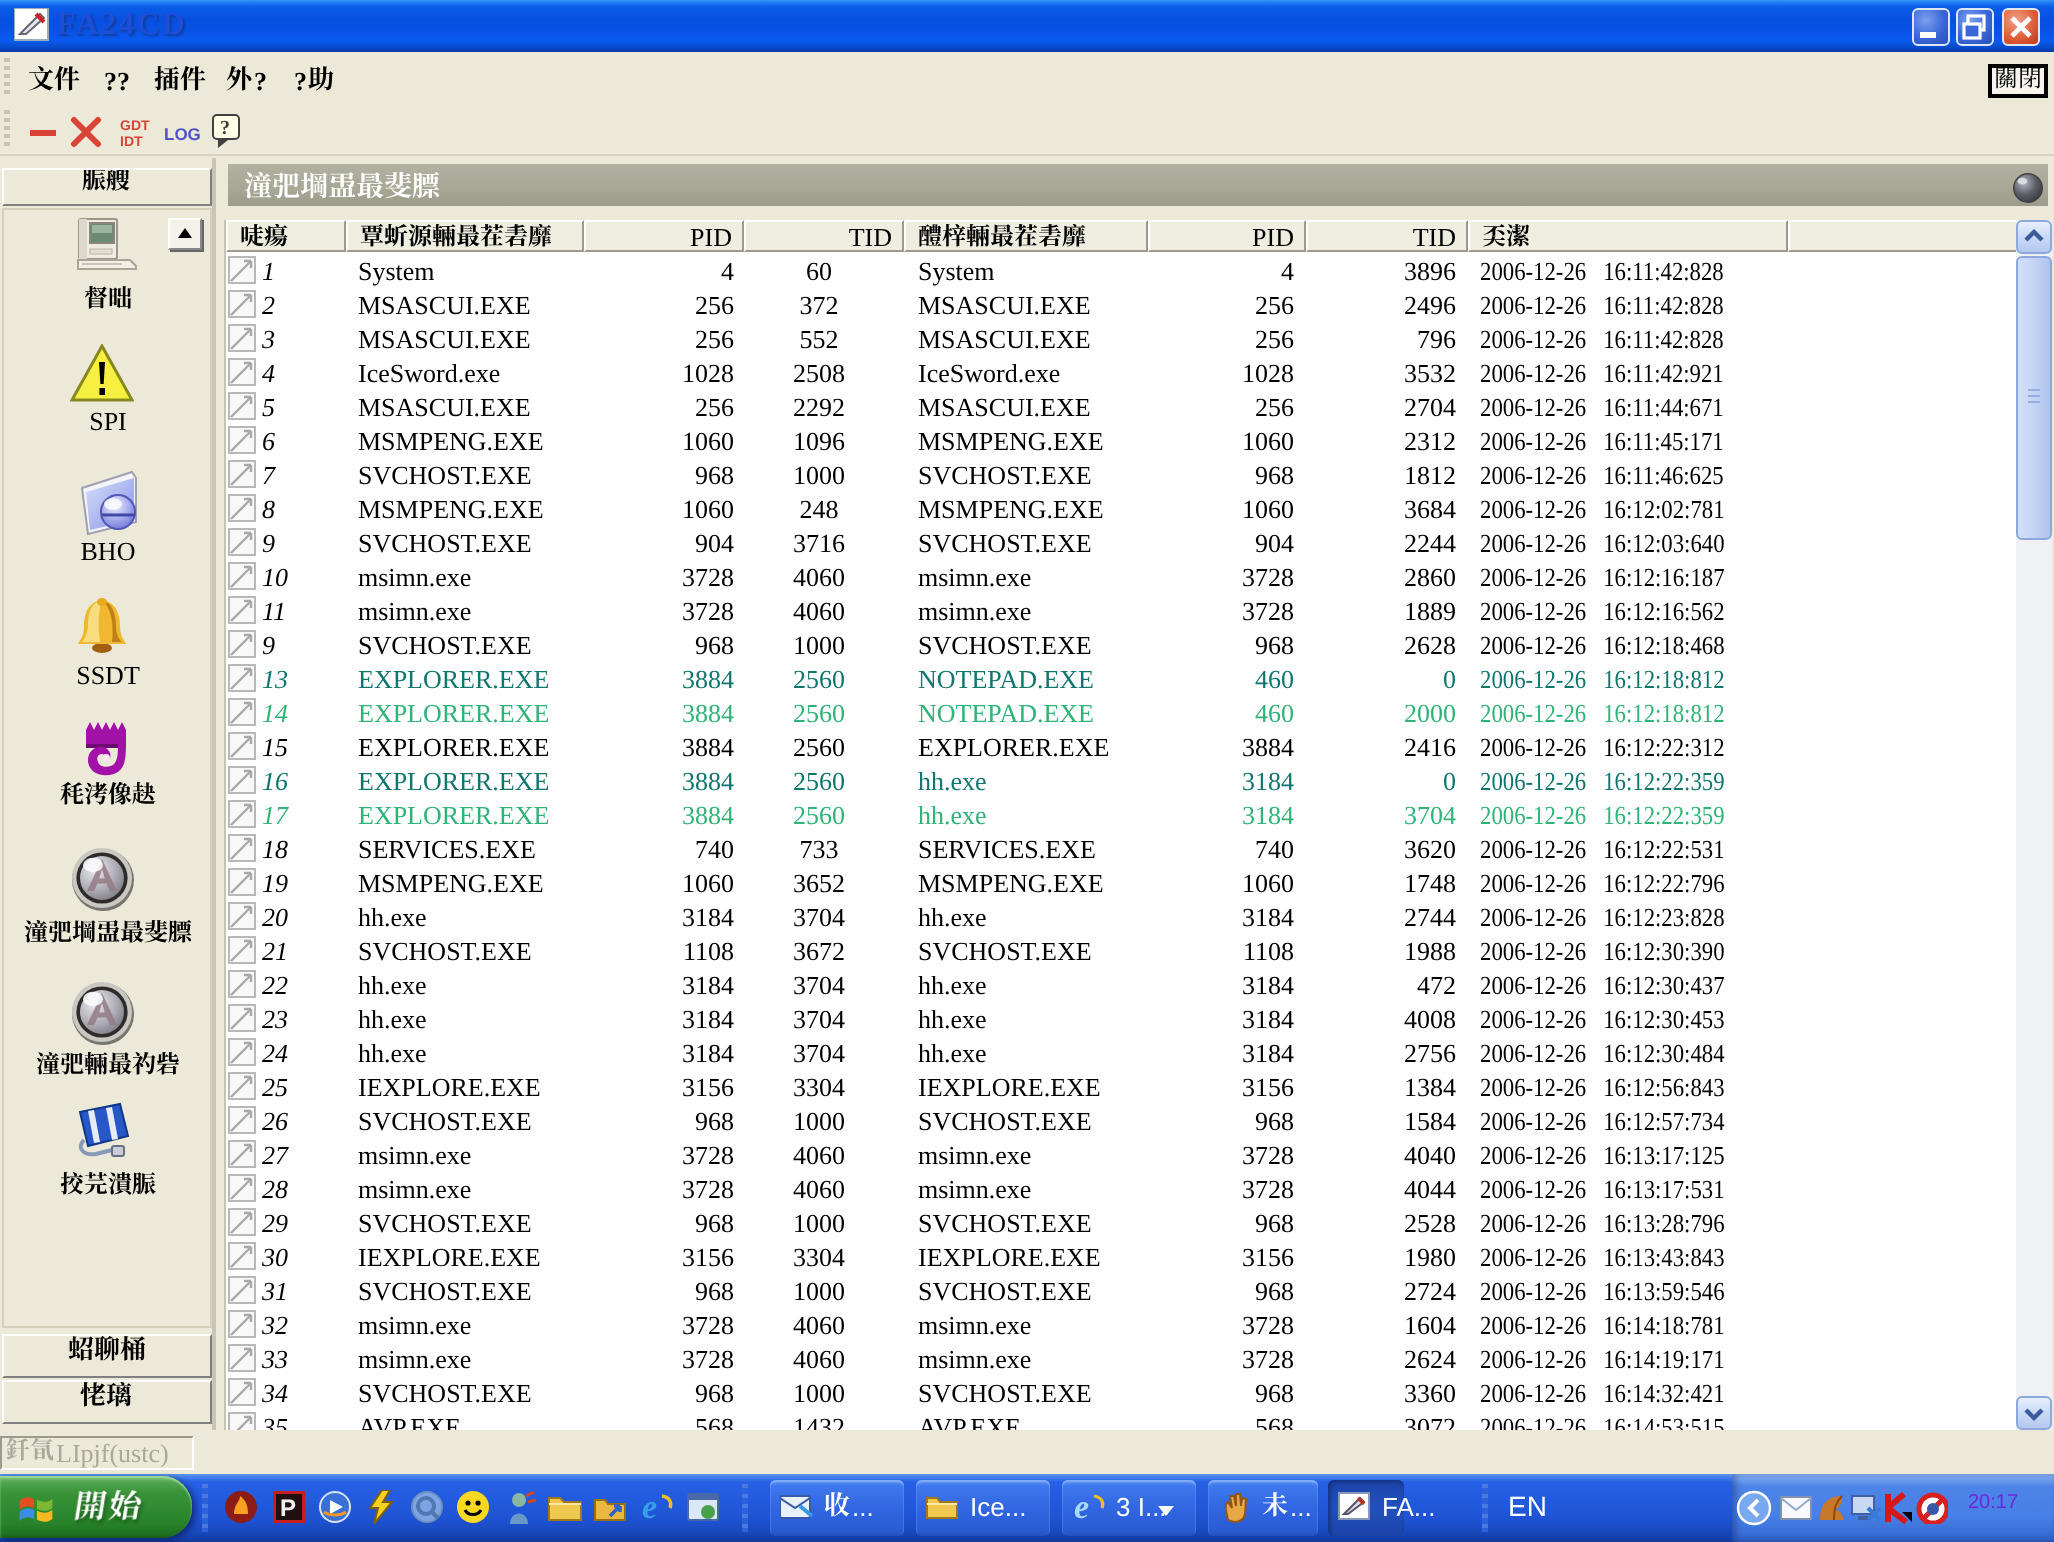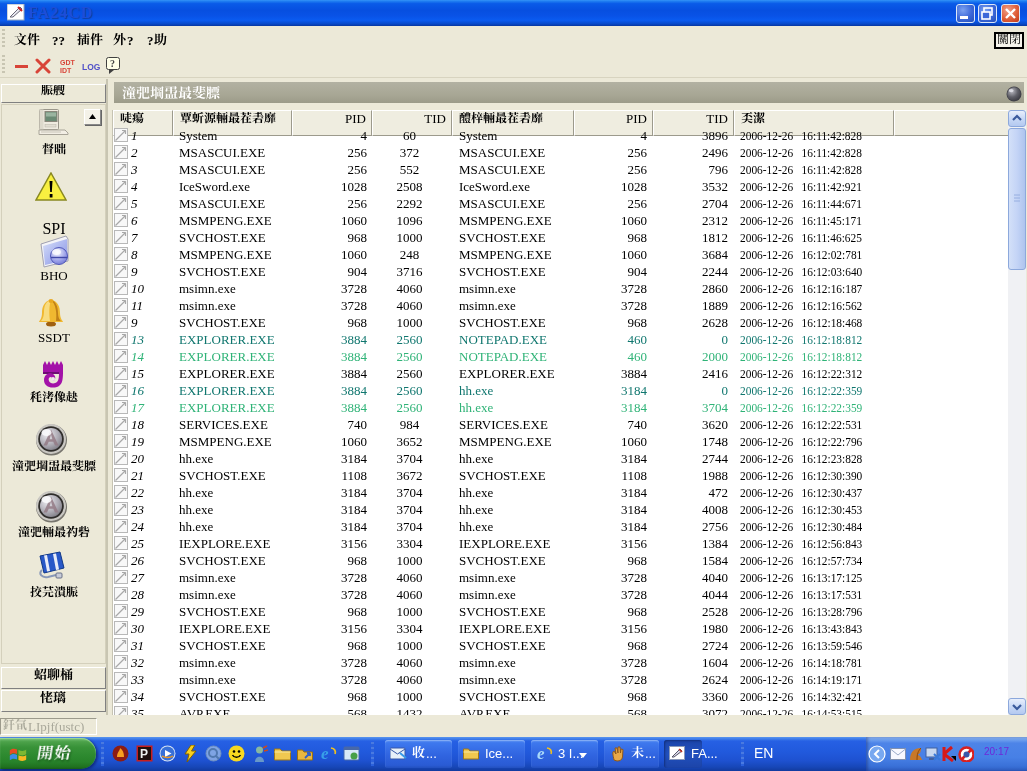--- a/index.html
+++ b/index.html
@@ -15,21 +15,21 @@
 .mi{top:33px;font-size:13px;color:#000;font-family:"Liberation Serif",serif}
 #closebox{left:994px;top:32px;width:30px;height:17px;border:2px solid #000;background:#F6F4EC;text-align:center;line-height:12px}
 #toolbar{left:0;top:52px;width:1027px;height:26px;background:#ECE9D8;border-bottom:1px solid #D8D4C0}
 #sidebar{left:0;top:79px;width:108px;height:636px;background:#ECE9D8;border-right:2px solid #C8C5B2}
 #sidehdr{left:1px;top:84px;width:105px;height:19px;background:#ECE9D8;border:1px solid #fff;border-right-color:#808080;border-bottom-color:#808080;text-align:center}
 .sideitems{left:1px;top:104px;width:105px;height:560px;border:1px solid #D4D0BC;background:#ECE9D8}
 .slab{width:108px;text-align:center;left:0}
 .sbtn{left:1px;width:105px;height:22px;background:#ECE9D8;border:1px solid #fff;border-right-color:#808080;border-bottom-color:#808080;text-align:center}
 #panetitle{left:114px;top:82px;width:910px;height:21px;background:linear-gradient(180deg,#B2B1A2 0%,#A8A795 60%,#9C9B89 100%)}
 #tbl{left:112px;top:110px;width:896px;height:605px;background:#fff;overflow:hidden;border-left:1px solid #C6C3B2}
-.hcell{top:0;height:26px;background:#EFEDE0;border:1px solid #fff;border-right:1px solid #9C9A8C;border-bottom:1px solid #9C9A8C;}
+.hcell{top:0;height:16px;background:#EFEDE0;border:1px solid #fff;border-right:1px solid #9C9A8C;border-bottom:1px solid #9C9A8C;}
 .trow{position:absolute;left:0;width:896px;height:17px;font-size:13px;color:#000}
 .trow.b{color:#0f766e}
 .trow.g{color:#2FB377}
 .trow span{position:absolute;top:1px;white-space:nowrap}
 .c-num{left:18px;font-style:italic}
 .c-n1{left:66px}
 .c-p1{left:179px;width:75px;text-align:right}
 .c-t1{left:259px;width:75px;text-align:center}
 .c-n2{left:346px}
 .c-p2{left:461px;width:73px;text-align:right}
@@ -138,21 +138,21 @@
   </svg>
 <div class="ab" style="left:42px;top:143px"><svg class="ck" width="25" height="14" fill="#000">
       <use href="#g7763" transform="translate(0.0,10.20) scale(0.0120)"></use>
       <use href="#g6622" transform="translate(12.0,10.20) scale(0.0120)"></use>
     </svg></div>
 <svg class="ab" style="left:35px;top:172px" width="32" height="30">
     <path d="M16 1 L31 28 L1 28 Z" fill="#F8F040" stroke="#888820" stroke-width="1.5"></path>
     <path d="M14.5 9 L17.5 9 L16.8 20 L15.2 20 Z" fill="#000"></path>
     <rect x="14.7" y="22" width="2.8" height="3.5" fill="#000"></rect>
   </svg>
-<div class="ab slab" style="top:220px;font-size:16px">SPI</div>
+<div class="ab slab" style="top:203px;font-size:13px">SPI</div>
 <svg class="ab" style="left:38px;top:233px" width="34" height="36">
     <defs>
       <linearGradient id="bhog" x1="0" y1="0" x2="1" y2="1">
         <stop offset="0" stop-color="#D8E0F8"></stop>
         <stop offset="0.5" stop-color="#AEB8F0"></stop>
         <stop offset="1" stop-color="#8A94E0"></stop>
       </linearGradient>
       <radialGradient id="bhos" cx="0.4" cy="0.3" r="0.9">
         <stop offset="0" stop-color="#F0F2FC"></stop>
         <stop offset="0.55" stop-color="#9AA0E8"></stop>
@@ -562,21 +562,21 @@
 </div>
 <div class="trow" style="top:306px">
 <svg width="15" height="15" style="position:absolute;left:1px;top:1px">
         <rect x="0.5" y="0.5" width="13" height="13" fill="#F8F8F8" stroke="#B8B8B8"></rect>
         <path d="M1.5 12.5 L11.5 2.5" stroke="#A8A8A8" stroke-width="1.2"></path>
         <path d="M11.5 2.5 L11.5 6 M11.5 2.5 L8 2.5" stroke="#A8A8A8" stroke-width="1.2"></path>
       </svg>
 <span class="c-num">18</span>
 <span class="c-n1">SERVICES.EXE</span>
 <span class="c-p1">740</span>
-<span class="c-t1">984</span>
+<span class="c-t1">733</span>
 <span class="c-n2">SERVICES.EXE</span>
 <span class="c-p2">740</span>
 <span class="c-t2">3620</span>
 <span class="c-tm">2006-12-26&nbsp;&nbsp;&nbsp;16:12:22:531</span>
 </div>
 <div class="trow" style="top:323px">
 <svg width="15" height="15" style="position:absolute;left:1px;top:1px">
         <rect x="0.5" y="0.5" width="13" height="13" fill="#F8F8F8" stroke="#B8B8B8"></rect>
         <path d="M1.5 12.5 L11.5 2.5" stroke="#A8A8A8" stroke-width="1.2"></path>
         <path d="M11.5 2.5 L11.5 6 M11.5 2.5 L8 2.5" stroke="#A8A8A8" stroke-width="1.2"></path>

